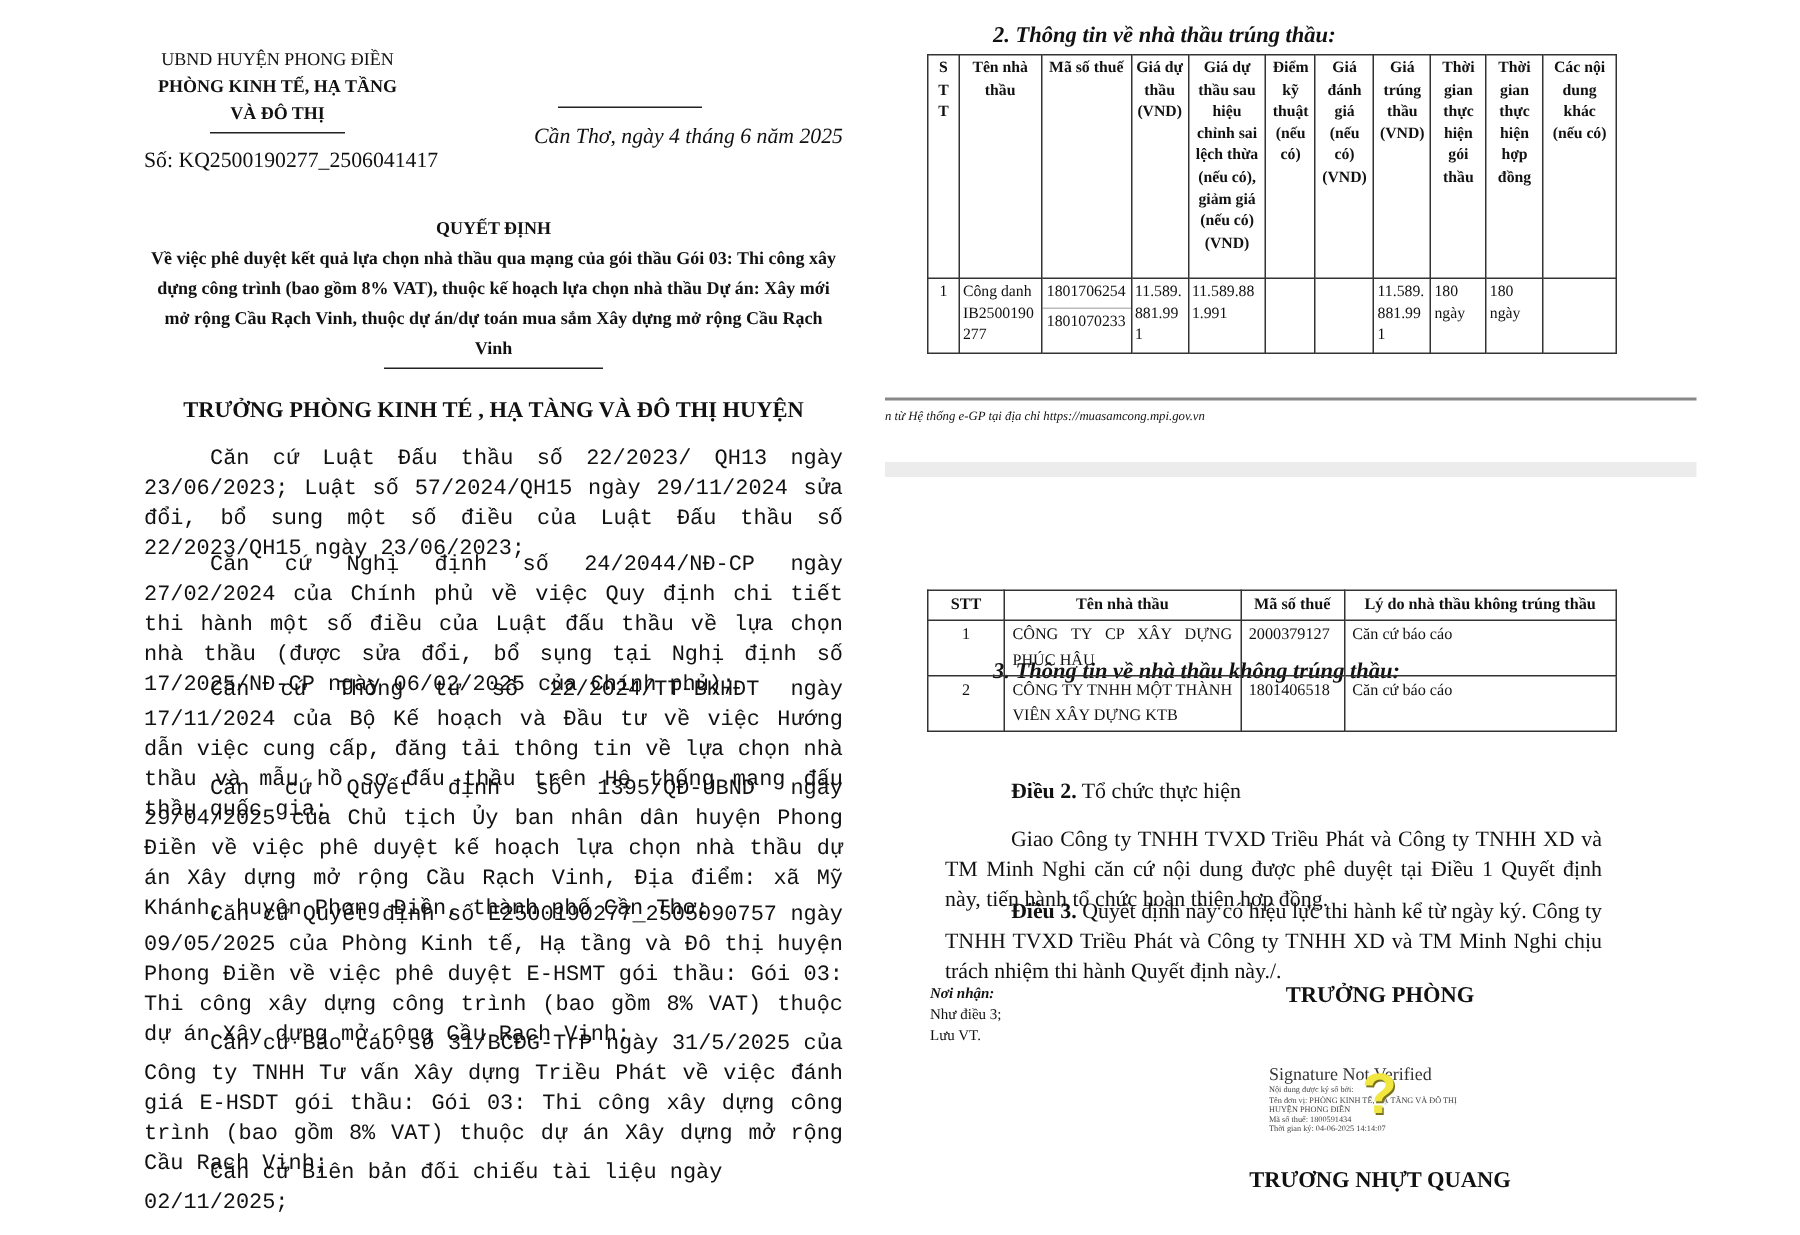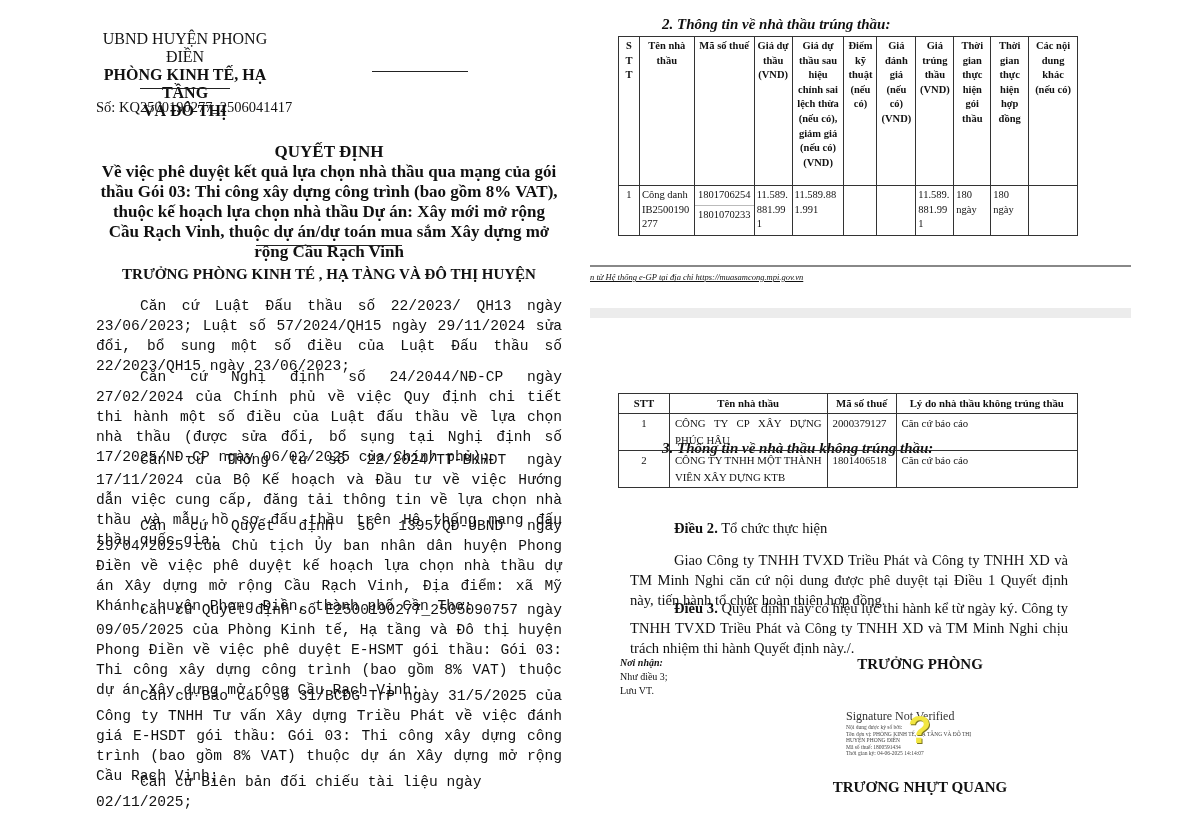--- a/index.html
+++ b/index.html
@@ -6,43 +6,43 @@
   body { width:1200px; height:823px; background:#ffffff; position:relative; overflow:hidden;
          font-family:"Liberation Serif", "DejaVu Serif", serif; color:#111; }
   .abs { position:absolute; }
   .c { text-align:center; }
   .b { font-weight:bold; }
   .i { font-style:italic; }
   .just { text-align:justify; text-align-last:left; }
 
   
   #left { left:0; top:0; width:590px; height:823px; }
-  .hdr-left { left:92px; top:30px; width:186px; font-size:16px; line-height:18px; }
+  .hdr-left { left:92px; top:30px; width:186px; font-size:12px; line-height:18px; }
   .hdr-right { left:280px; top:30px; width:286px; font-size:14.5px; line-height:18px; }
   .rule { position:absolute; height:1px; background:#222; }
   .docno { left:96px; top:99px; font-size:14.5px; }
   .date { left:300px; top:83px; width:262px; text-align:right; font-size:14.5px; }
-  .title { left:96px; top:142px; width:466px; font-size:17px; line-height:20px; }
+  .title { left:96px; top:142px; width:466px; font-size:12px; line-height:20px; }
   .authority { left:96px; top:266px; width:466px; font-size:15px; }
   .para { position:absolute; left:96px; width:466px; font-size:14.6px; line-height:20px; }
   .para p { margin:0; text-indent:44px;font-family:Liberation Mono, monospace; }
 
   
   #right { left:590px; top:0; width:610px; height:823px; }
   .sec-title { font-size:15px; font-weight:bold; font-style:italic; }
   table { border-collapse:collapse; font-family:"Liberation Serif", serif; }
   table.t2 td, table.t2 th { border:1.2px solid #333; vertical-align:top; font-size:10.5px; line-height:14.6px; padding:2px 2px; }
   table.t2 th { font-weight:bold; text-align:center; }
   table.t3 td, table.t3 th { border:1.2px solid #333; vertical-align:top; font-size:10.8px; line-height:17px; padding:1px 5px; }
   table.t3 th { font-weight:bold; text-align:center; }
   .taxcell { padding:0 !important; }
   .taxcell div { padding:2px 3px;text-align:center; }
   .taxcell div + div { border-top:1px solid #bbb; }
   .footer-line { left:0; top:265px; width:541px; height:2px; background:#888; }
-  .footer-note { left:0; top:272px; font-size:8.5px; font-style:italic; white-space:nowrap;text-decoration:underline; }
+  .footer-note { left:0; top:272px; font-size:8.5px; font-style:italic; white-space:nowrap; }
   .gap-band { left:0; top:308px; width:541px; height:10px; background:#ececec; }
   .art { position:absolute; left:28px; width:462px; font-size:14.6px; line-height:20px; }
   .art p { margin:12px; text-indent:44px; }
   .recv { left:30px; top:656px; font-size:10px; line-height:14px; }
   .sig-title { left:250px; top:656px; width:160px; font-size:15px; font-weight:bold; text-align:center; }
   .sig-box { left:256px; top:709px; width:180px; }
   .sig-main { font-family:"Liberation Serif", serif; font-size:12px; color:#333; }
   .sig-small { font-size:5.5px; line-height:6.5px; color:#444; }
   .sig-q { position:absolute; left:62px; top:0px; font-size:38px; font-weight:bold; color:#f2e640;
            font-family:"Liberation Sans", sans-serif; text-shadow:1px 1px 0 #7a7420; }
@@ -54,20 +54,21 @@
 <div id="left" class="abs">
   <div class="abs hdr-left c">
     <div>UBND HUYỆN PHONG ĐIỀN</div>
     <div class="b">PHÒNG KINH TẾ, HẠ TẦNG</div>
     <div class="b">VÀ ĐÔ THỊ</div>
   </div>
   <div class="rule" style="left:140px; top:88px; width:90px;"></div>
 
   <div class="rule" style="left:372px; top:71px; width:96px;"></div>
 
+  <div class="abs date i">Cần Thơ, ngày 4 tháng 6 năm 2025</div>
   <div class="abs docno">Số: KQ2500190277_2506041417</div>
 
   <div class="abs title c b">
     <div>QUYẾT ĐỊNH</div>
     <div>Về việc phê duyệt kết quả lựa chọn nhà thầu qua mạng của gói thầu Gói 03: Thi công xây dựng công trình (bao gồm 8% VAT), thuộc kế hoạch lựa chọn nhà thầu Dự án: Xây mới mở rộng Cầu Rạch Vinh, thuộc dự án/dự toán mua sắm Xây dựng mở rộng Cầu Rạch Vinh</div>
   </div>
   <div class="rule" style="left:256px; top:245px; width:146px;"></div>
 
   <div class="abs authority c b">TRƯỞNG PHÒNG KINH TÉ , HẠ TÀNG VÀ ĐÔ THỊ HUYỆN</div>
 

